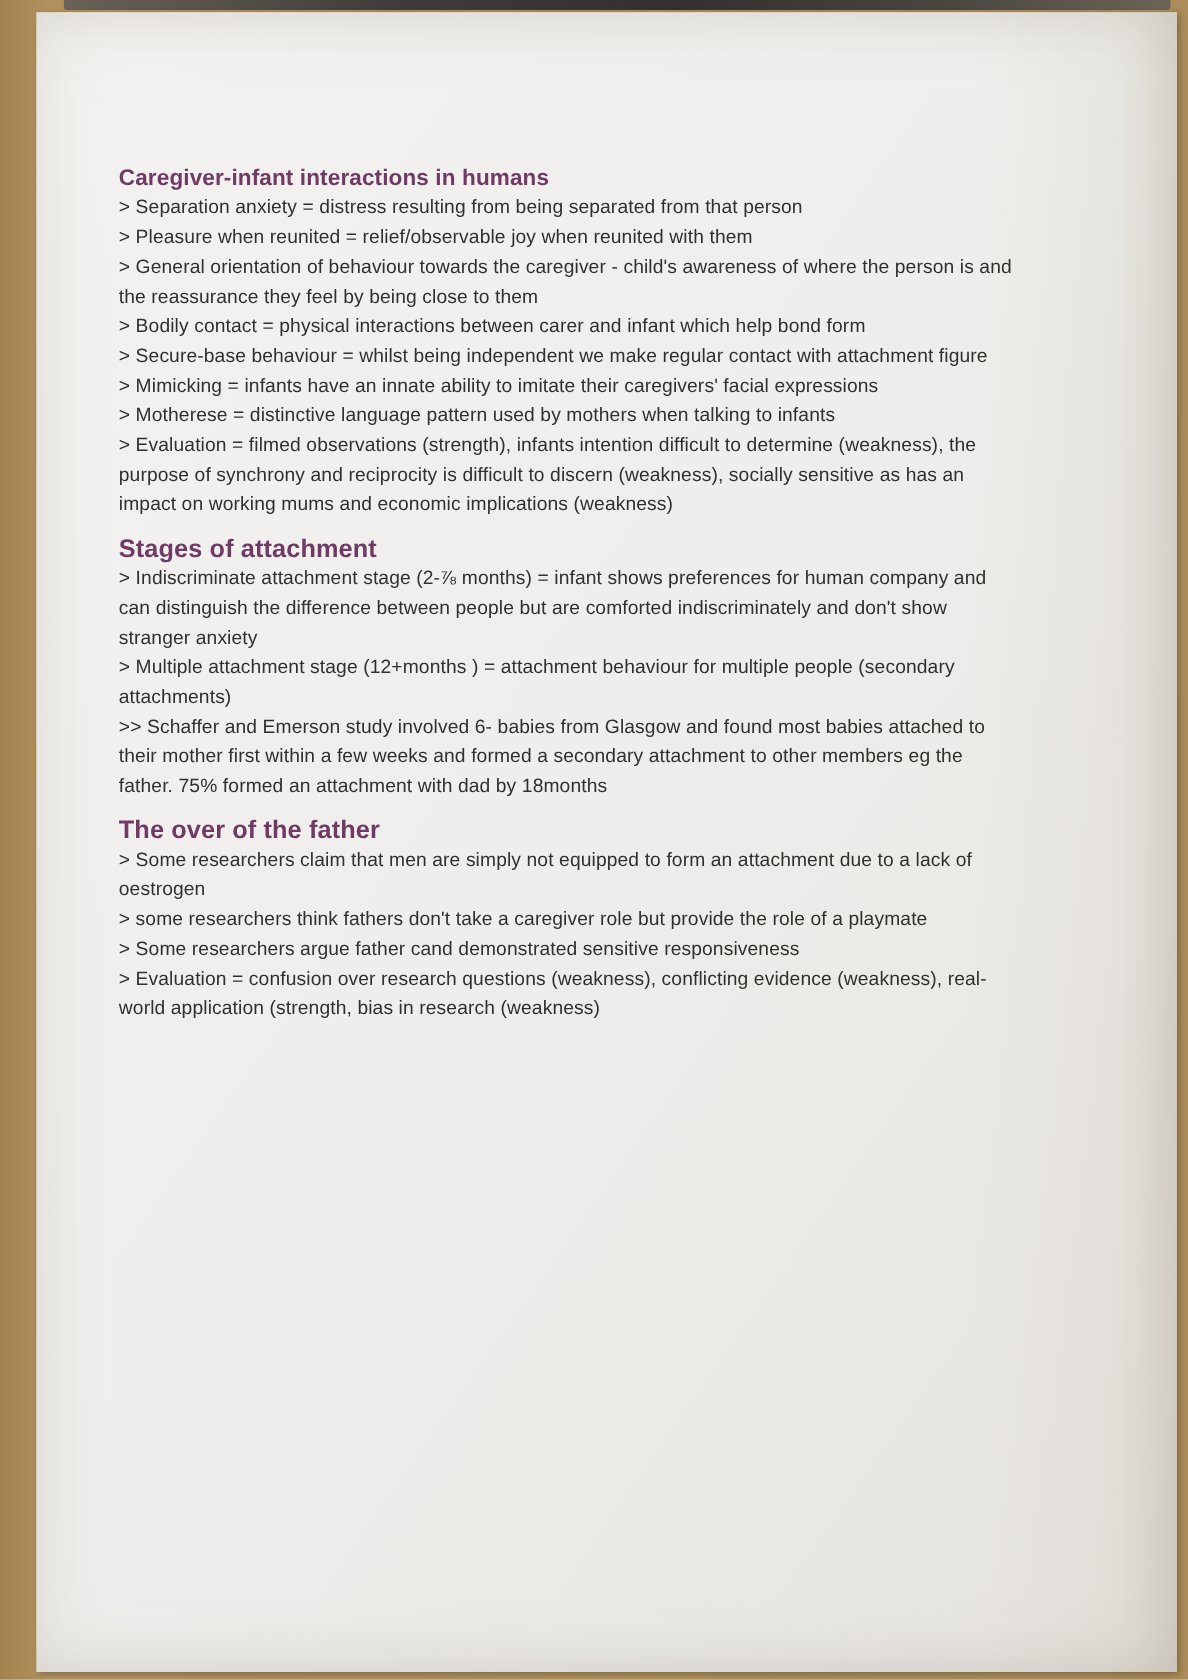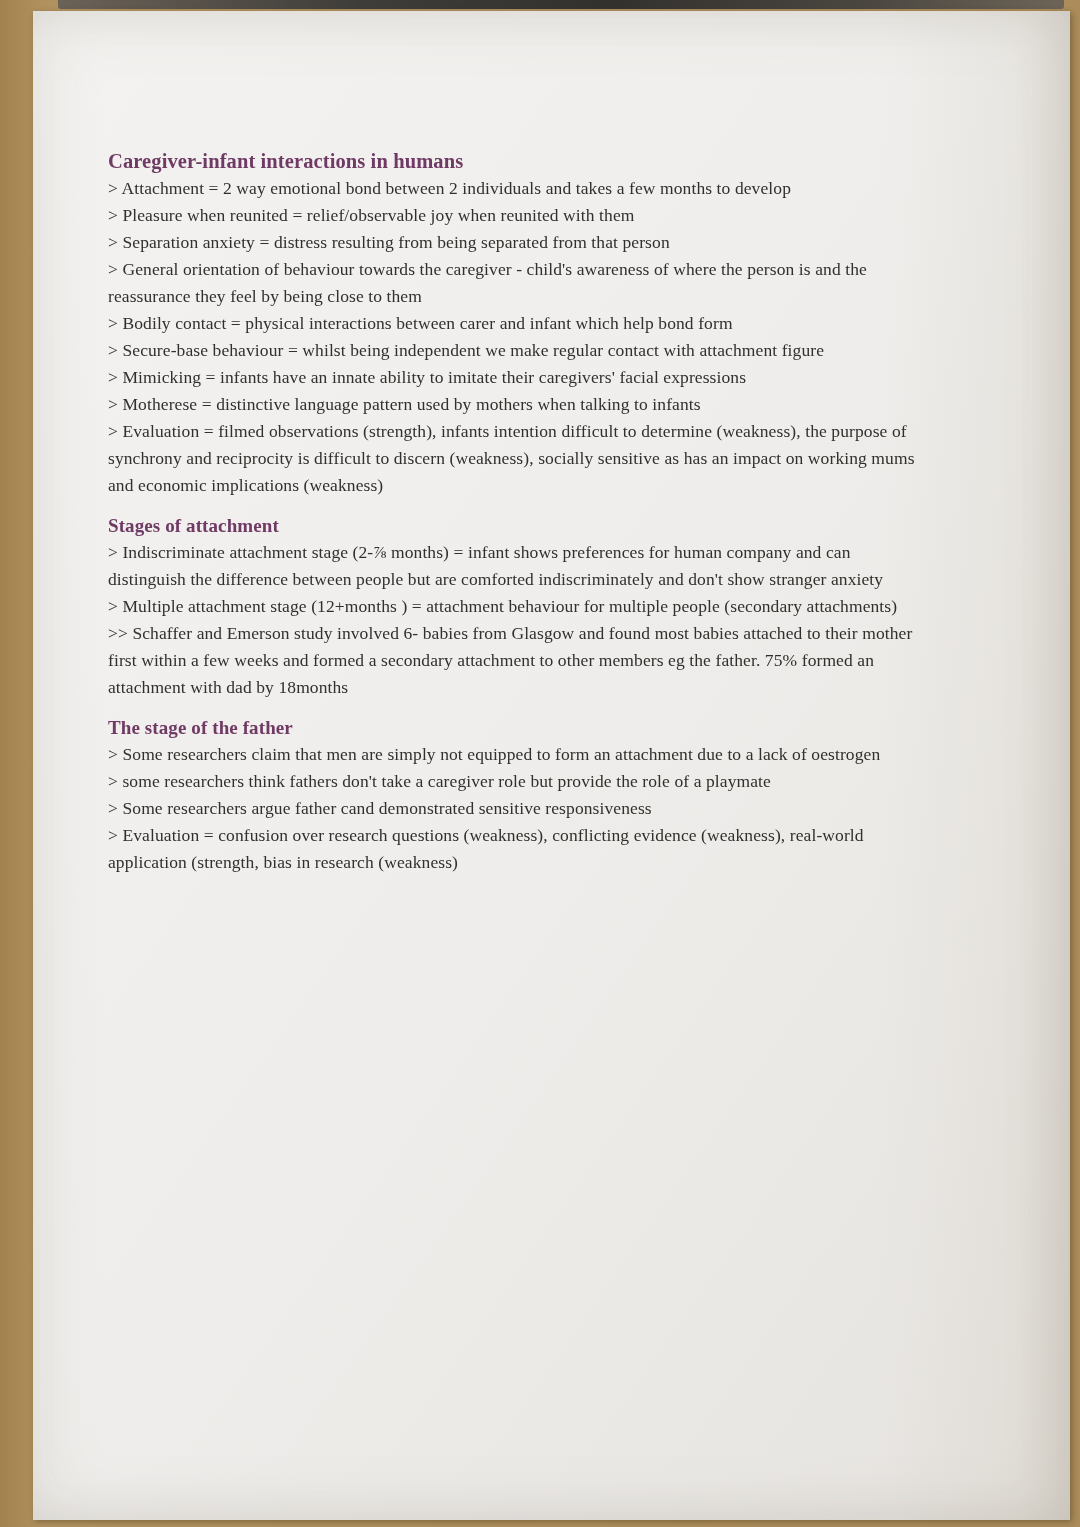--- a/index.html
+++ b/index.html
@@ -52,62 +52,61 @@
     position: absolute;
     top: 137px;
     left: 75px;
     width: 818px;
     color: #32302d;
     font-size: 17.5px;
     line-height: 27px;
     letter-spacing: 0.1px;
   }
 
-  .section { margin-bottom: 13px; font-family: Liberation Serif, serif; }
+  .section { margin-bottom: 13px; }
 
   .heading {
     color: #6f3a64;
     font-weight: bold;
-    font-size: 19px;
+    font-size: 23px;
     line-height: 27px;
     margin: 0;
   }
   .heading.first { font-size: 20.5px; }
 
   p { margin: 0; }
 </style>
 </head>
 <body>
 
 <div class="top-strip"></div>
 
 <div class="paper">
   <div class="scan-smudge"></div>
   <div class="content" id="content">
   <section class="section">
     <h2 class="heading first">Caregiver-infant interactions in humans</h2>
-  <p>&gt; Attachment = 2 way emotional bond between 2 individuals and takes a few months to develop</p>
+        <p>&gt; Separation anxiety = distress resulting from being separated from that person</p>
         <p>&gt; Pleasure when reunited = relief/observable joy when reunited with them</p>
-        <p>&gt; Separation anxiety = distress resulting from being separated from that person</p>
         <p>&gt; General orientation of behaviour towards the caregiver - child's awareness of where the person is and the reassurance they feel by being close to them</p>
         <p>&gt; Bodily contact = physical interactions between carer and infant which help bond form</p>
         <p>&gt; Secure-base behaviour = whilst being independent we make regular contact with attachment figure</p>
         <p>&gt; Mimicking = infants have an innate ability to imitate their caregivers' facial expressions</p>
         <p>&gt; Motherese = distinctive language pattern used by mothers when talking to infants</p>
         <p>&gt; Evaluation = filmed observations (strength), infants intention difficult to determine (weakness), the purpose of synchrony and reciprocity is difficult to discern (weakness), socially sensitive as has an impact on working mums and economic implications (weakness)</p>
       </section>
 
   <section class="section">
     <h2 class="heading">Stages of attachment</h2>
         <p>&gt; Indiscriminate attachment stage (2-⅞ months) = infant shows preferences for human company and can distinguish the difference between people but are comforted indiscriminately and don't show stranger anxiety</p>
         <p>&gt; Multiple attachment stage (12+months ) = attachment behaviour for multiple people (secondary attachments)</p>
         <p>&gt;&gt; Schaffer and Emerson study involved 6- babies from Glasgow and found most babies attached to their mother first within a few weeks and formed a secondary attachment to other members eg the father. 75% formed an attachment with dad by 18months</p>
       </section>
 
   <section class="section">
-    <h2 class="heading">The stage of the father</h2>
+    <h2 class="heading">The over of the father</h2>
   <p>&gt; Some researchers claim that men are simply not equipped to form an attachment due to a lack of oestrogen</p>
         <p>&gt; some researchers think fathers don't take a caregiver role but provide the role of a playmate</p>
         <p>&gt; Some researchers argue father cand demonstrated sensitive responsiveness</p>
         <p>&gt; Evaluation = confusion over research questions (weakness), conflicting evidence (weakness), real-world application (strength, bias in research (weakness)</p>
       </section>
 </div>
 </div>
 
 </body></html>

